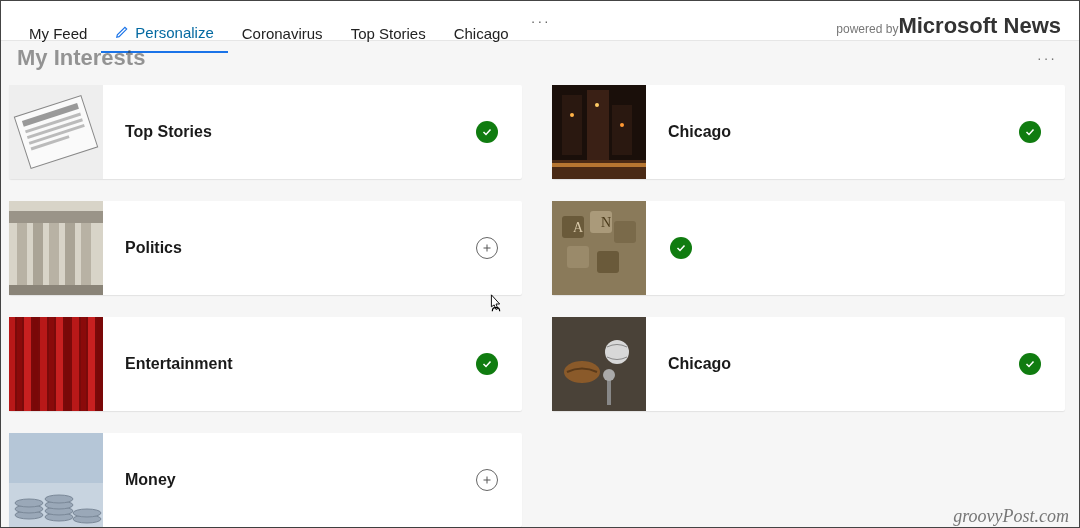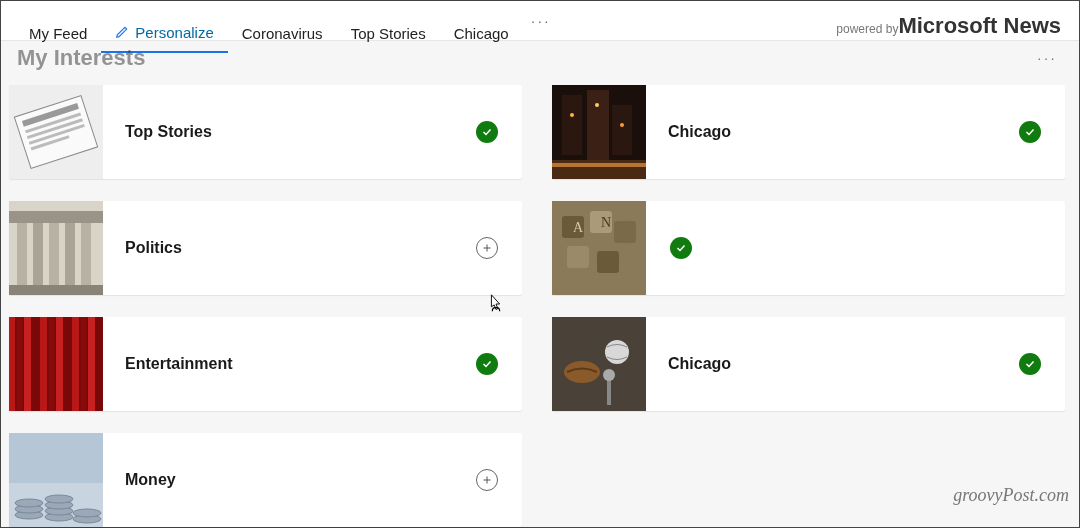--- a/index.html
+++ b/index.html
@@ -29,21 +29,21 @@
   .action { width: 70px; height: 94px; display: flex; align-items: center; justify-content: center; cursor: pointer; }
   .action.hover { background: #f2f2f2; }
   .check-circle { width: 22px; height: 22px; border-radius: 50%; background: #107C10; display: flex; align-items: center; justify-content: center; }
   .check-circle svg { width: 12px; height: 12px; }
   .plus-circle { width: 22px; height: 22px; border-radius: 50%; border: 1.5px solid #666; display: flex; align-items: center; justify-content: center; color: #555; }
   .plus-circle svg { width: 12px; height: 12px; }
 
   .cursor { position: absolute; left: 484px; top: 292px; pointer-events: none; }
   .cursor svg { width: 22px; height: 22px; }
 
-  .watermark { position: absolute; right: 10px; bottom: 21px; font-family: Georgia, serif; font-style: italic; color: #777; font-size: 18px; }
+  .watermark { position: absolute; right: 10px; bottom: 0; font-family: Georgia, serif; font-style: italic; color: #777; font-size: 18px; }
 
   
   .thumb svg { width: 94px; height: 94px; display: block; }
 </style>
 </head>
 <body>
 
 <div class="frame">
 
   <div class="navbar">

